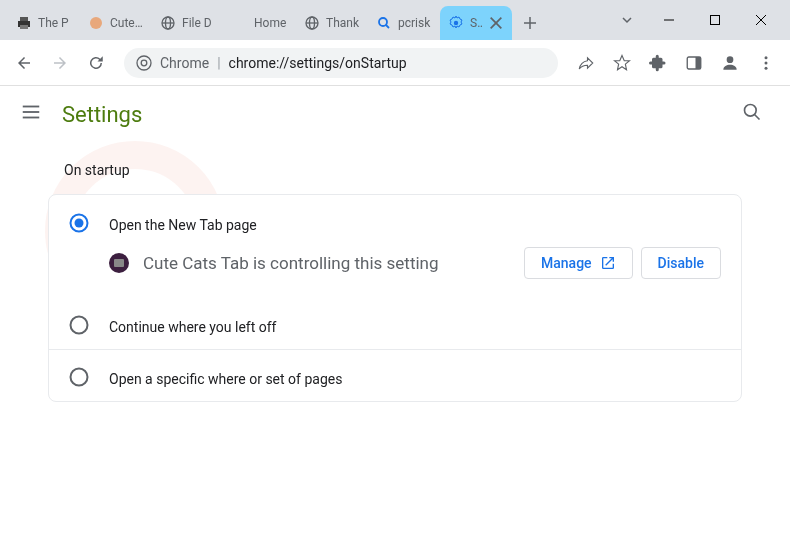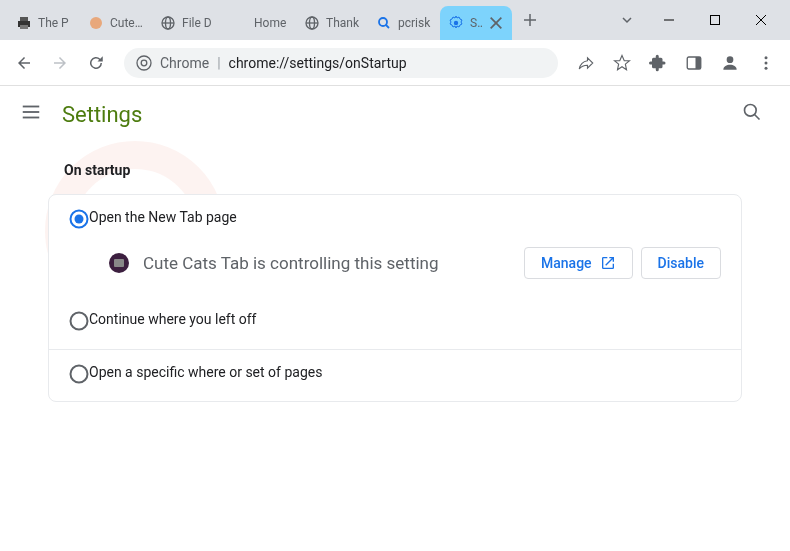--- a/index.html
+++ b/index.html
@@ -1,20 +1,20 @@
 <!DOCTYPE html>
 <html><head>
   <meta charset="utf-8">
   <style>
     * { margin: 0; padding: 0; box-sizing: border-box; font-family: 'Segoe UI', Roboto, Arial, sans-serif; }
     body { width: 790px; height: 551px; background: #fff; overflow: hidden; position: relative; }
     
     
     .titlebar { height: 40px; background: #dee1e6; display: flex; align-items: flex-end; }
-    .tabs { display: flex; height: 34px; padding-left: 8px; flex: 1; align-items: flex-start; }
+    .tabs { display: flex; height: 34px; padding-left: 8px; flex: 1; align-items: center; }
     .tab { display: flex; align-items: center; height: 34px; padding: 0 8px; min-width: 0; width: 72px; border-radius: 8px 8px 0 0; font-size: 12px; color: #5f6368; gap: 6px; cursor: pointer; }
     .tab.active { background: #7dd3fc; }
     .tab-favicon { width: 16px; height: 16px; flex-shrink: 0; display: flex; align-items: center; justify-content: center; }
     .tab-favicon svg { width: 16px; height: 16px; }
     .tab-title { white-space: nowrap; overflow: hidden; text-overflow: ellipsis; flex: 1; }
     .tab-close { width: 16px; height: 16px; color: #5f6368; flex-shrink: 0; display: flex; align-items: center; justify-content: center; }
     .newtab-btn { width: 28px; height: 28px; display: flex; align-items: center; justify-content: center; color: #5f6368; margin-left: 4px; cursor: pointer; }
     .window-controls { display: flex; height: 40px; align-items: center; padding-right: 6px; }
     .win-ctrl { width: 46px; height: 32px; display: flex; align-items: center; justify-content: center; color: #000; cursor: pointer; }
     .win-ctrl svg { width: 12px; height: 12px; }
@@ -31,24 +31,24 @@
     .toolbar-right { display: flex; gap: 4px; align-items: center; }
 
     
     .content { position: relative; height: calc(100% - 78px); }
     .settings-header { height: 56px; display: flex; align-items: center; padding: 0 20px; gap: 20px; }
     .menu-icon { color: #5f6368; cursor: pointer; }
     .settings-title { font-size: 22px; color: #4d7c0f; font-weight: 400; }
     .search-btn { margin-left: auto; color: #5f6368; cursor: pointer; padding: 8px; border-radius: 50%; }
     
     .settings-body { padding: 0 40px; }
-    .section-title { font-size: 14px; color: #202124; font-weight: 700; padding: 20px 24px 16px; }
+    .section-title { font-size: 14px; color: #202124; font-weight: 400; padding: 20px 24px 16px; }
     
     .card { border: 1px solid #e8eaed; border-radius: 8px; background: #fff; margin: 0 8px; }
-    .option-row { display: flex; align-items: flex-start; padding: 14px 20px; min-height: 52px; }
+    .option-row { display: flex; align-items: flex-end; padding: 14px 20px; gap: 20px; min-height: 52px; }
     .option-row + .option-row-sep { border-top: 1px solid #e8eaed; }
     .radio { width: 20px; height: 20px; flex-shrink: 0; }
     .radio svg { width: 20px; height: 20px; }
     .option-label { font-size: 14px; color: #202124; }
     
     .controlled-row { display: flex; align-items: center; padding: 0 20px 18px 60px; gap: 14px; }
     .ext-icon { width: 20px; height: 20px; border-radius: 50%; background: #3c1f3f; flex-shrink: 0; display: flex; align-items: center; justify-content: center; }
     .ext-icon-inner { width: 10px; height: 8px; background: #888; border-radius: 1px; }
     .controlled-text { font-size: 17px; color: #5f6368; flex: 1; }
     .btn { height: 32px; padding: 0 16px; border: 1px solid #dadce0; border-radius: 4px; background: #fff; color: #1a73e8; font-size: 14px; font-weight: 500; display: inline-flex; align-items: center; gap: 8px; cursor: pointer; }

